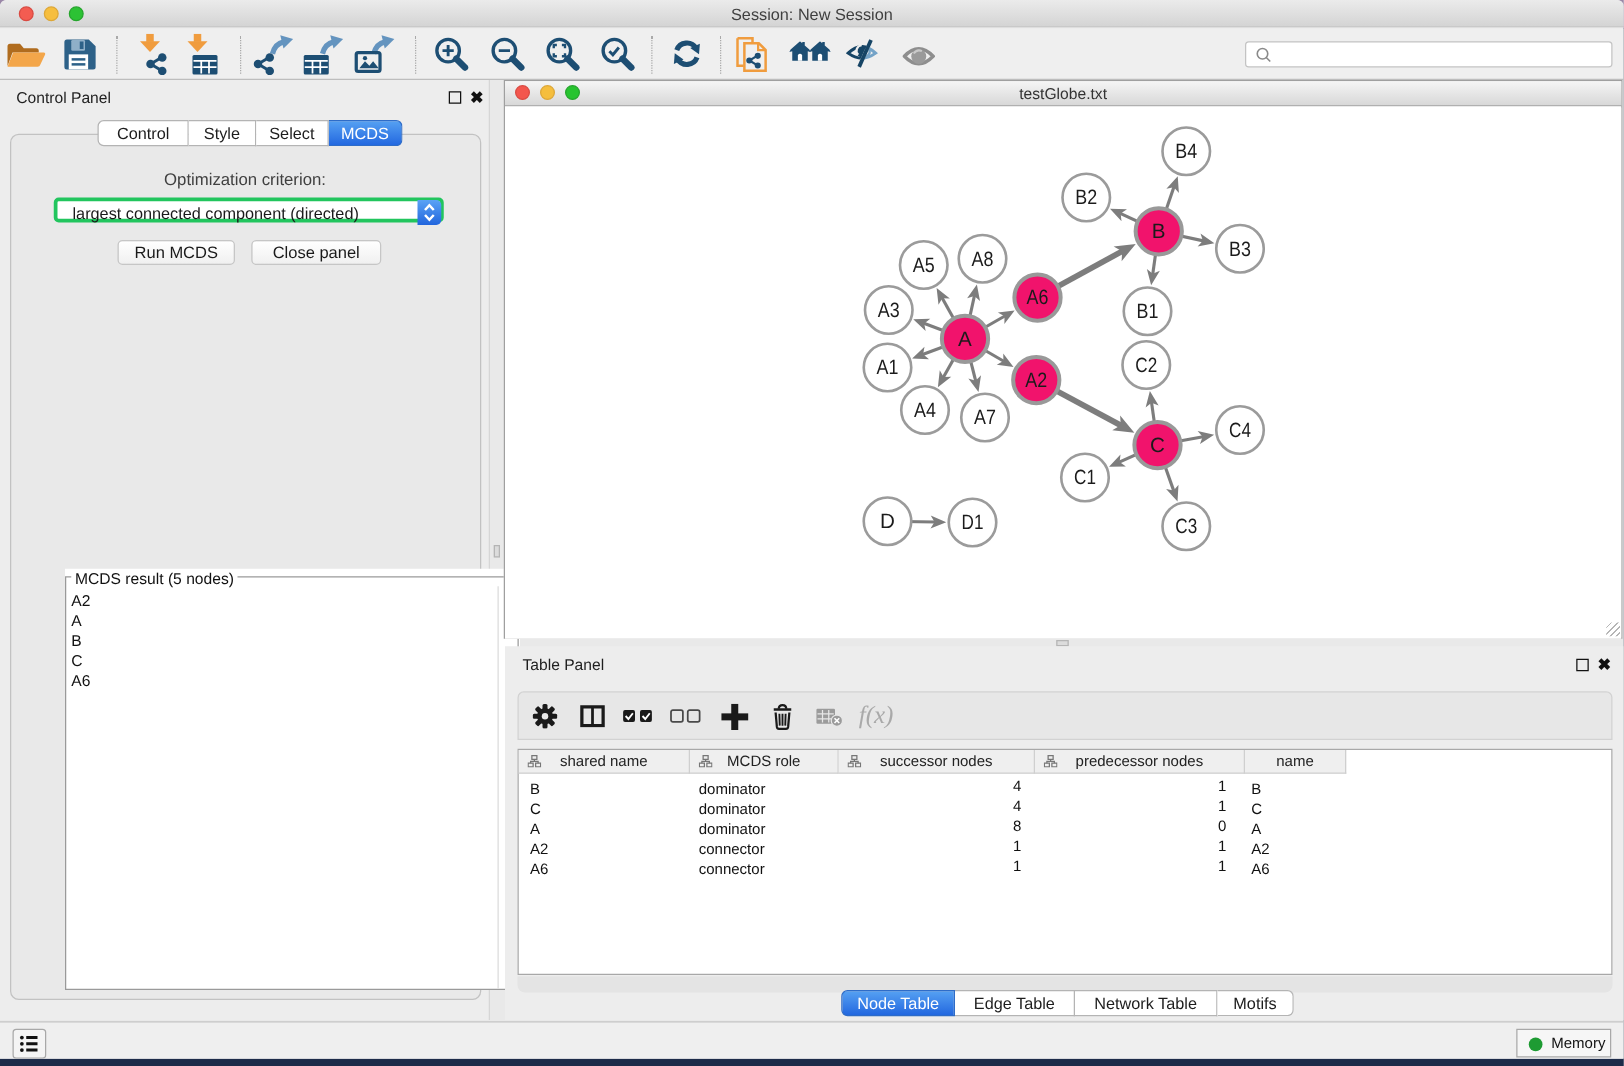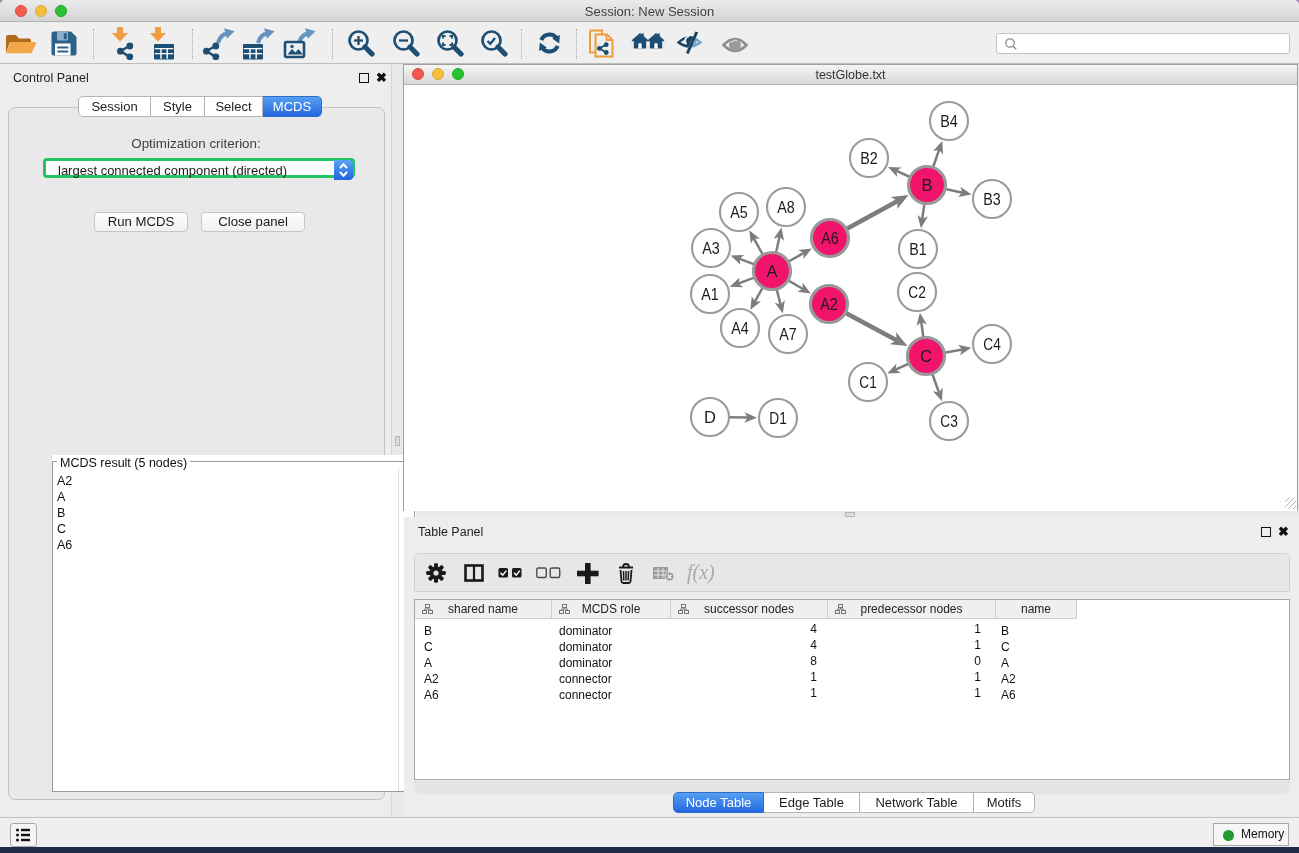--- a/index.html
+++ b/index.html
@@ -29,21 +29,21 @@
 #tabpane { position:absolute; left:8px; top:43px; width:377px; height:693px; border:1px solid #c2c2c2; border-radius:7px; background:#e9e9e9; }
 .tabrow { position:absolute; display:flex; }
 .tab { height:21px; box-sizing:border-box; background:#fff; border:1px solid #b4b4b4; border-left:none; font-size:13px; color:#1d1d1d; text-align:center; line-height:20px; padding:0 13px; }
 .tab.first { border-left:1px solid #b4b4b4; border-radius:5px 0 0 5px; }
 .tab.last { border-radius:0 5px 5px 0; }
 .tab.sel { background:linear-gradient(#55a0f2,#2368e0); color:#fff; border-color:#2e6cc8; }
 #cptabs { left:78px; top:32px; }
 #optlabel { position:absolute; left:0; top:72px; width:392px; text-align:center; font-size:13.4px; color:#404040; }
 #combo { position:absolute; left:43px; top:94px; width:312px; height:20px; background:#fff; border:3px solid #22c55e; border-radius:4px; font-size:13px; color:#1a1a1a; line-height:19px; padding-left:12px;}
 #combostep { position:absolute; right:-1px; top:-1px; width:19px; height:20px; border-radius:0 4px 4px 0; background:linear-gradient(#5ba3f5,#2165dd); }
-.btn { position:absolute; height:20px; background:linear-gradient(#ffffff,#f0f0f0); border:1px solid #c6c6c6; border-radius:4px; font-size:13.2px; color:#1a1a1a; text-align:center; line-height:18px;margin-top:20px; }
+.btn { position:absolute; height:20px; background:linear-gradient(#ffffff,#f0f0f0); border:1px solid #c6c6c6; border-radius:4px; font-size:13.2px; color:#1a1a1a; text-align:center; line-height:18px; }
 
 #resultbox { position:absolute; left:17px; top:391px; width:364px; height:337px; background:#fff;margin-left:35px; }
 #resultframe { position:absolute; left:0; right:1px; top:6px; bottom:0; border:1px solid #9a9a9a; }
 #resultlegend { position:absolute; left:5px; top:1.5px; background:#fff; padding:0 3px; font-size:12.5px; color:#111; line-height:13px; z-index:2;}
 #resultlist { position:absolute; left:5px; top:18px; font-size:12.5px; color:#111; line-height:16px; }
 #resultsb { position:absolute; right:17px; top:14px; bottom:1px; width:0; border-left:1px solid #dcdcdc; }
 
 #netwin { position:absolute; left:403px; top:64px; width:895px; height:447px; background:#fff; border:1px solid #9f9f9f; }
 #nettitle { position:absolute; left:0; top:0; width:100%; height:20px; background:linear-gradient(#f5f5f5,#d8d8d8); border-bottom:1px solid #b0b0b0; }
 #nettitle .t1 { left:8px; background:#f3564d; border:0.5px solid #d94a42;}
@@ -241,21 +241,21 @@
         </svg>
     </div>
   </div>
   <div id="mainbg"></div>
   <div id="cpanel">
     <div class="ptitle">Control Panel</div>
     <div class="fbtn" style="left:359px; top:9px;"></div>
     <div class="xbtn" style="left:376px; top:8px;">✖</div>
     <div id="tabpane"></div>
     <div class="tabrow" id="cptabs">
-      <div class="tab first" style="width:73px;padding:0;">Session</div>
+      <div class="tab first" style="width:73px;padding:0;">Control</div>
         <div class="tab" style="width:54px;padding:0;">Style</div>
         <div class="tab" style="width:58px;padding:0;">Select</div>
         <div class="tab sel last" style="width:59px;padding:0;">MCDS</div>
     </div>
     <div id="optlabel">Optimization criterion:</div>
     <div id="combo">largest connected component (directed)
       <div id="combostep"><svg width="19" height="20" viewBox="0 0 19 20">
             <path d="M6 8 l3.5-3.8 L13 8" fill="none" stroke="#fff" stroke-width="2"></path>
             <path d="M6 12 l3.5 3.8 L13 12" fill="none" stroke="#fff" stroke-width="2"></path>
           </svg></div>

